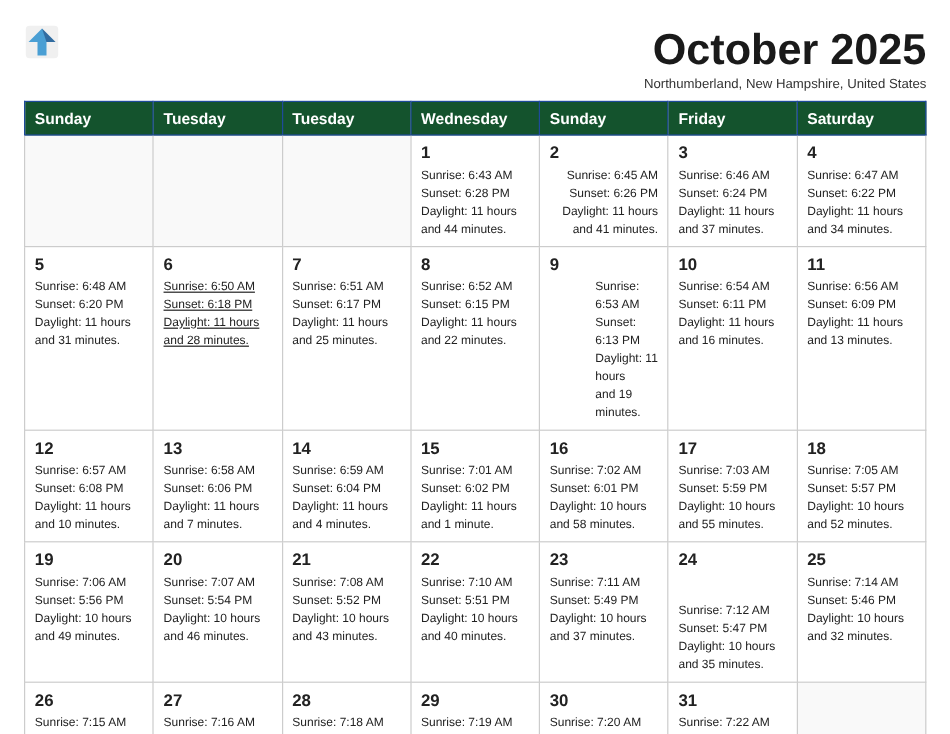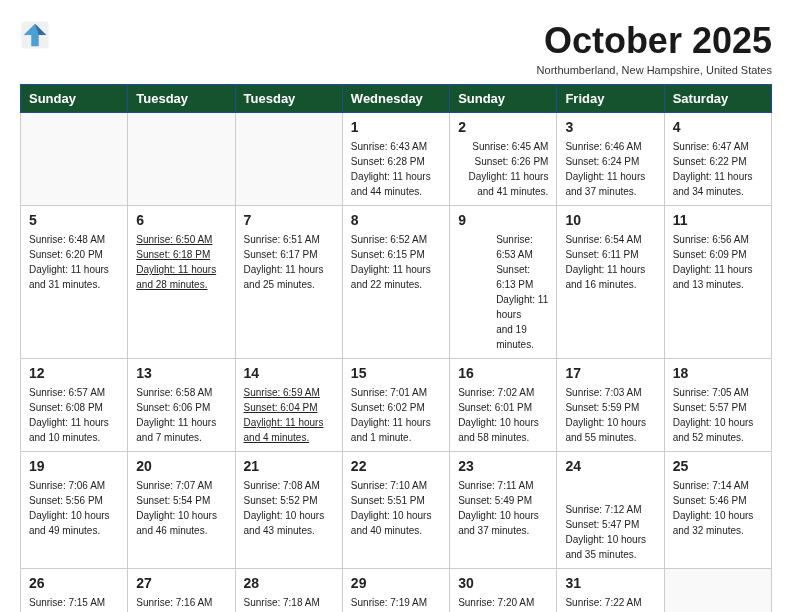--- a/index.html
+++ b/index.html
@@ -207,21 +207,21 @@
           </td>
           <td>
             <span class="day-number">13</span>
             <div class="day-info" style="white-space: pre-line;">Sunrise: 6:58 AM
 Sunset: 6:06 PM
 Daylight: 11 hours
 and 7 minutes.</div>
           </td>
           <td>
             <span class="day-number">14</span>
-            <div class="day-info" style="white-space: pre-line; text-decoration: underline;">Sunrise: 6:59 AM
+            <div class="day-info" style="white-space: pre-line;">Sunrise: 6:59 AM
 Sunset: 6:04 PM
 Daylight: 11 hours
 and 4 minutes.</div>
           </td>
           <td>
             <span class="day-number">15</span>
             <div class="day-info" style="white-space: pre-line;">Sunrise: 7:01 AM
 Sunset: 6:02 PM
 Daylight: 11 hours
 and 1 minute.</div>

